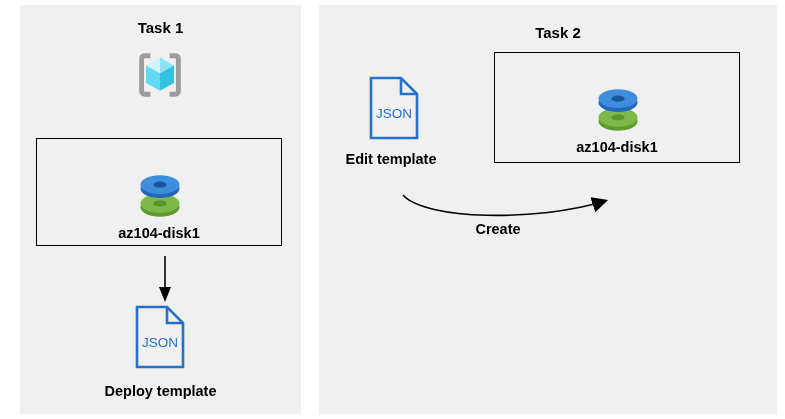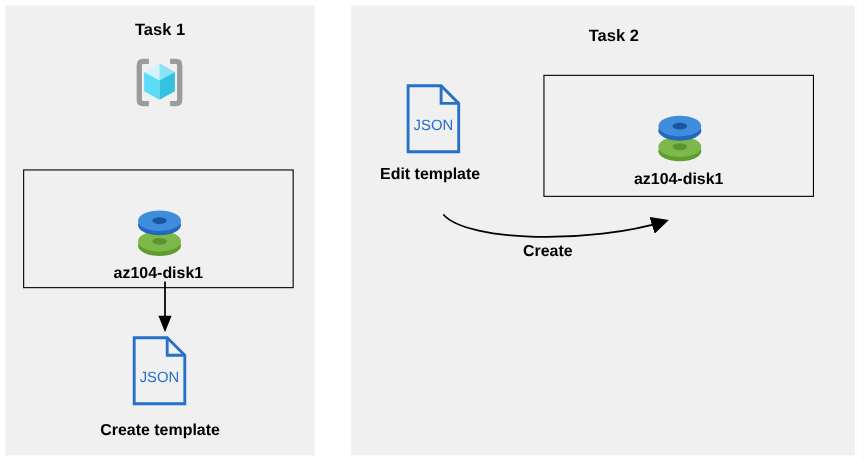--- a/index.html
+++ b/index.html
@@ -5,21 +5,21 @@
   * { margin: 0; padding: 0; box-sizing: border-box; }
   html, body { width: 785px; height: 419px; background: #ffffff; overflow: hidden; }
   body { font-family: "Liberation Sans", sans-serif; color: var(--text, #000); position: relative; }
 
   .panel {
     position: absolute;
     top: 5px;
     height: 409px;
     background: var(--panel_bg, #f0f0f0);
   }
-  .panel-left  { left: 5px;   width: 281px; }
+  .panel-left  { left: 20px;   width: 281px; }
   .panel-right { left: 319px; width: 458px; }
 
   .title {
     position: absolute;
     width: 100%;
     text-align: center;
     font-size: 15px;
     font-weight: bold;
   }
   .panel-left  .title { top: 14px; }
@@ -32,21 +32,20 @@
     font-weight: bold;
     width: 100%;
     left: 0;
   }
 
   .disk-box {
     position: absolute;
     width: 246px;
     border: 1px solid var(--box_border, #000);
     background: var(--panel_bg, #f0f0f0);
-    margin-top: 16px;
   }
   .panel-left  .disk-box { left: 16px;  top: 133px; height: 108px; }
   .panel-right .disk-box { left: 175px; top: 47px;  height: 111px; }
 
   .disk-box .disk-svg { position: absolute; left: 98px; top: 29px; }
   .disk-box .caption  { top: 86px; }
 
   .rg-svg    { position: absolute; left: 112px; top: 42px; }
   .rg-label  { top: 101px; }
 
@@ -99,21 +98,21 @@
     <line x1="7" y1="1" x2="7" y2="33" style="stroke:var(--arrow)" stroke-width="1.6"></line>
     <polygon points="1,32 13,32 7,47" style="fill:var(--arrow)"></polygon>
   </svg>
 
   <svg class="json-svg-left" width="50" height="64" viewBox="0 0 50 64">
     <path d="M2 2 H32 L48 18 V62 H2 Z" fill="none" style="stroke:var(--json_blue)" stroke-width="2.6"></path>
     <path d="M32 2 V18 H48" fill="none" style="stroke:var(--json_blue)" stroke-width="2.6"></path>
     <text class="json-text" x="25" y="42" text-anchor="middle">JSON</text>
   </svg>
 
-  <div class="caption create-label">Create template</div>
+  <div class="caption create-label">Deploy template</div>
 </div>
 
 <div class="panel panel-right">
 
   <div class="title">Task 2</div>
 
   <svg class="json-svg-right" width="50" height="64" viewBox="0 0 50 64">
     <path d="M2 2 H32 L48 18 V62 H2 Z" fill="none" style="stroke:var(--json_blue)" stroke-width="2.6"></path>
     <path d="M32 2 V18 H48" fill="none" style="stroke:var(--json_blue)" stroke-width="2.6"></path>
     <text class="json-text" x="25" y="42" text-anchor="middle">JSON</text>

